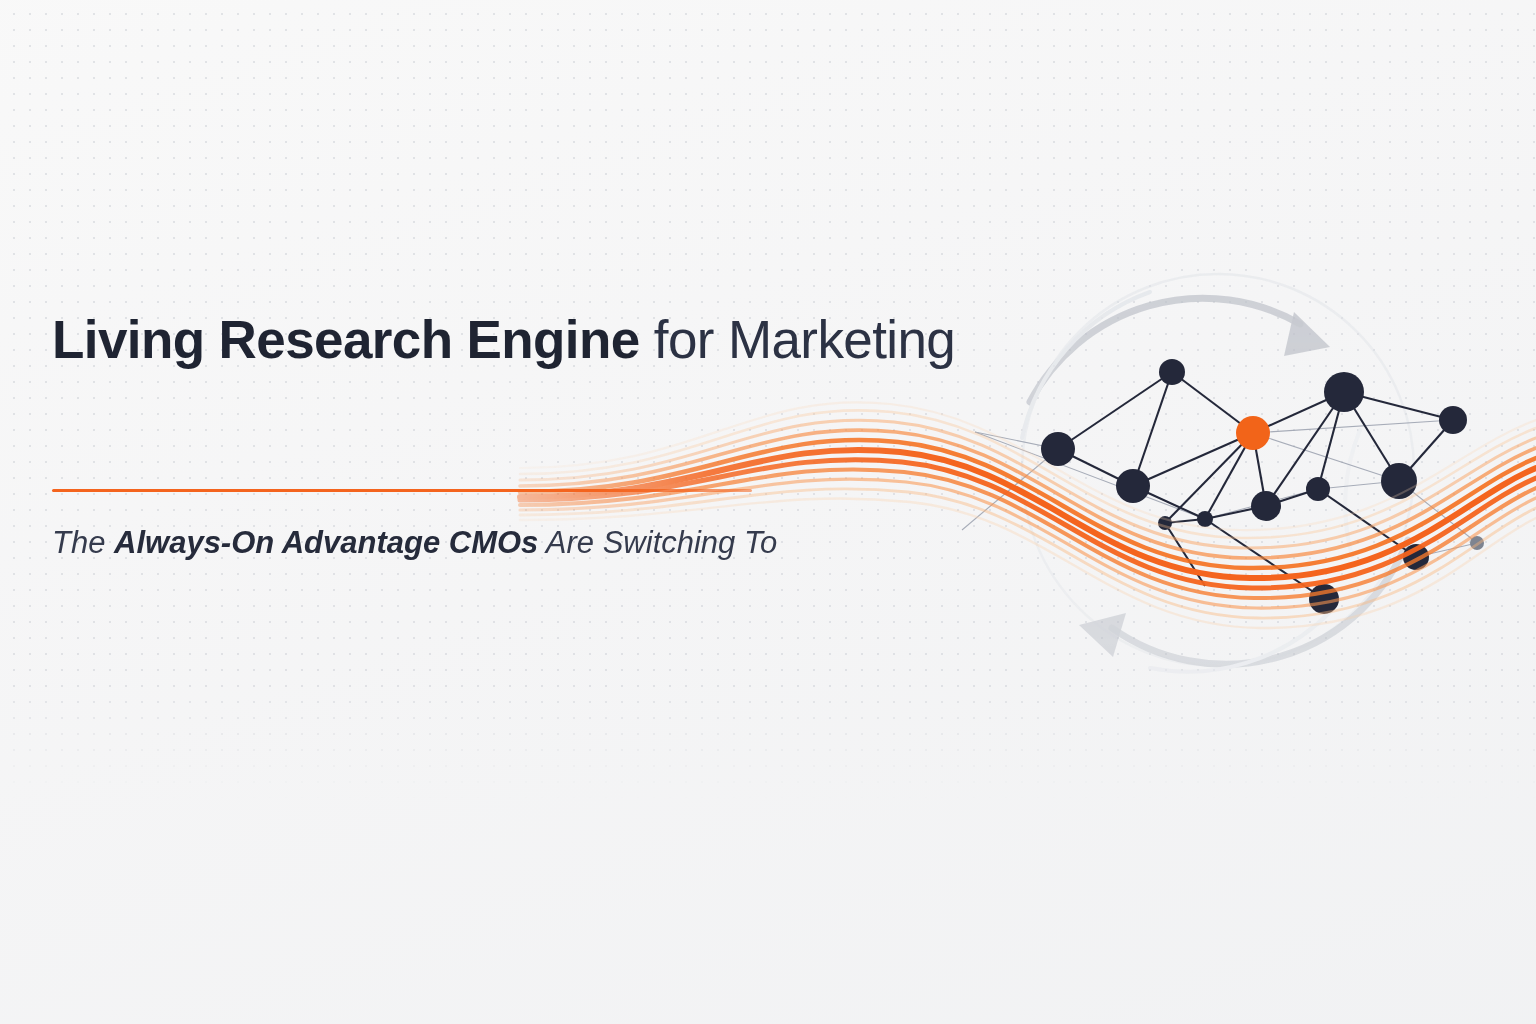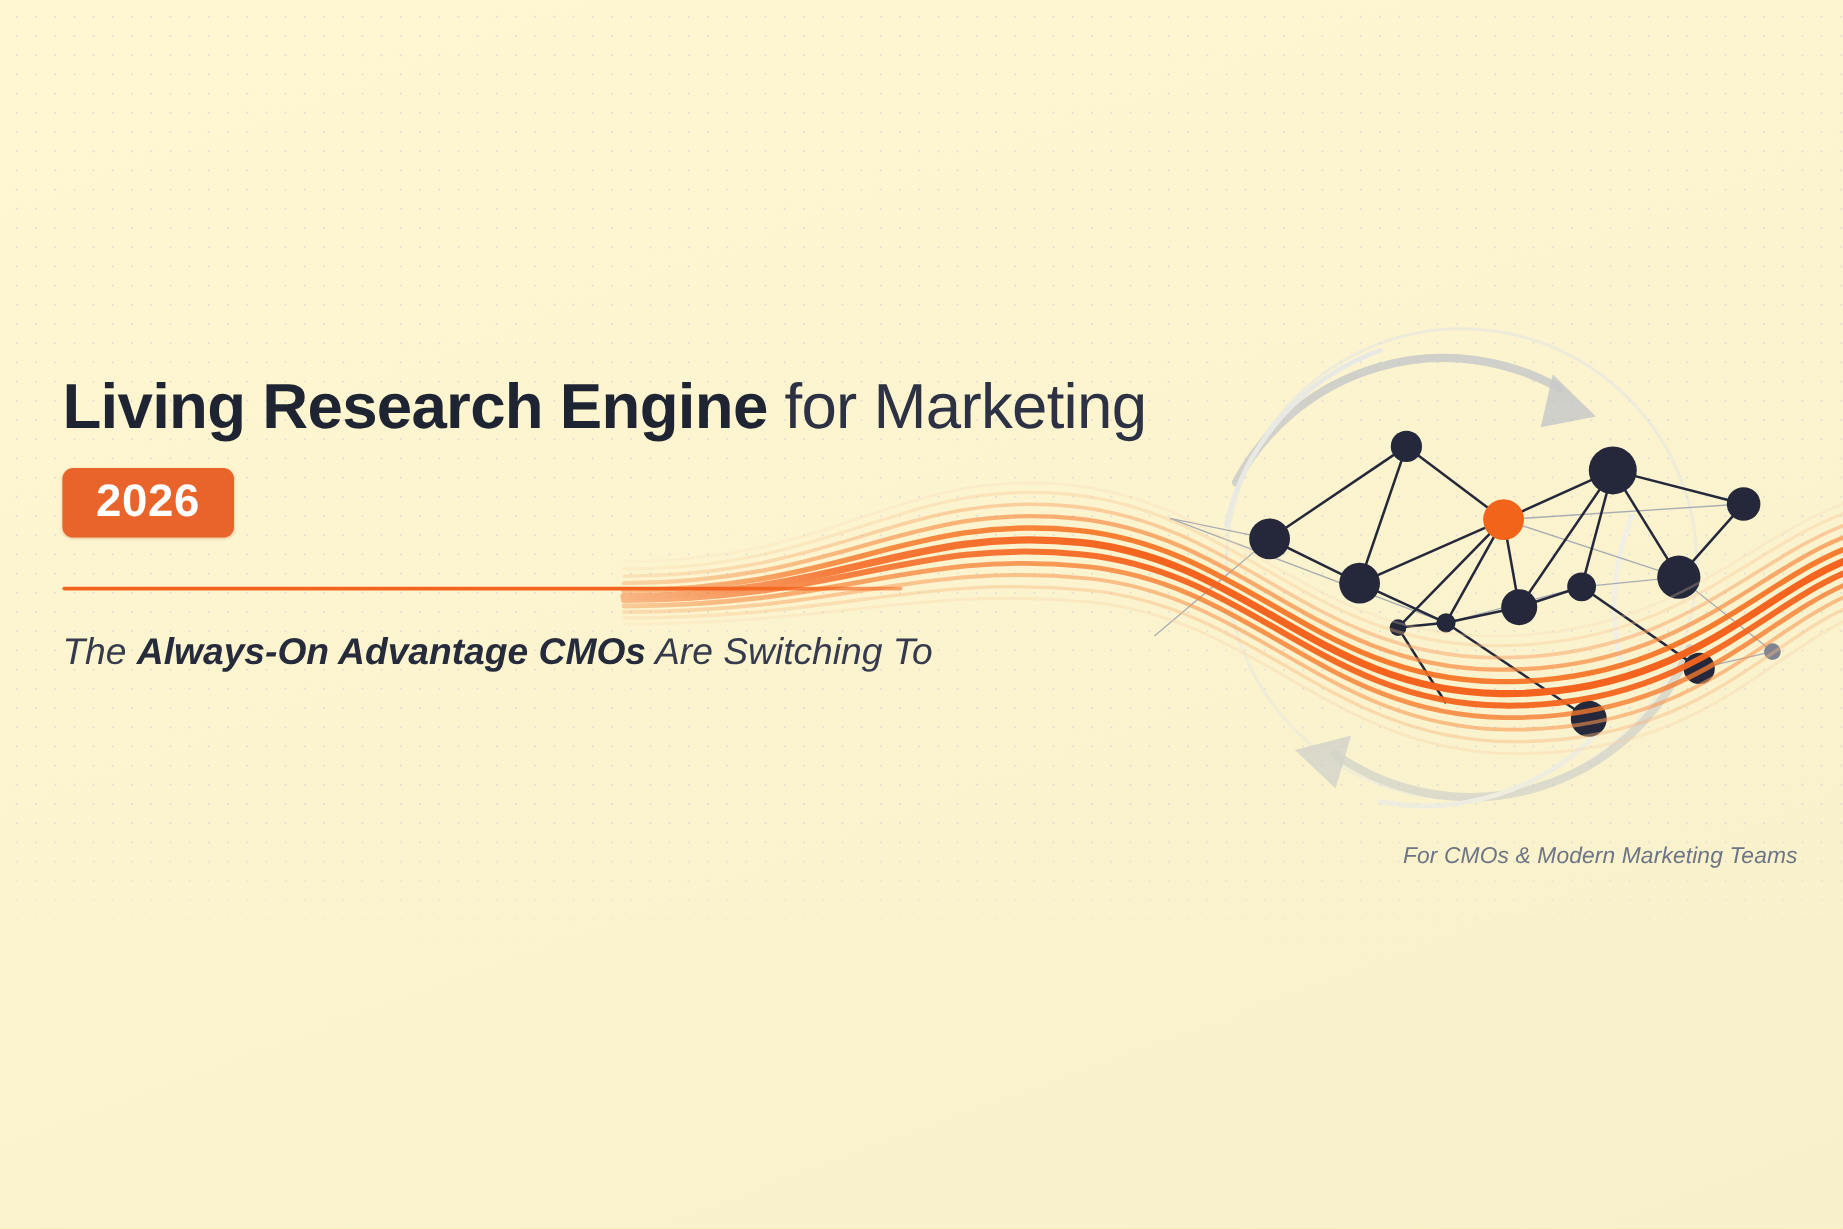--- a/index.html
+++ b/index.html
@@ -9,21 +9,21 @@
   }
   body {
     font-family: "Liberation Sans", sans-serif;
   }
 
   #slide {
     position: relative;
     width: 1536px;
     height: 1024px;
     overflow: hidden;
-    background: #fde047;
+    background: #e5e5e5;
   }
 
   
   #dot-grid {
     position: absolute;
     left: 0; top: 0;
     width: 1536px;
     height: 800px;
     background-image: radial-gradient(#cfd2d8 1px, transparent 1.2px);
     background-size: 16px 16px;
@@ -253,24 +253,22 @@
       <path d="M 520,474 C 700,474 752,398 892,412 C 1032,426 1092,536 1242,538 C 1392,540 1452,460 1536,428" stroke="#fcc08c" stroke-width="2.6" opacity=".34"></path>
       <path d="M 520,520 C 700,520 770,488 910,502 C 1050,516 1110,626 1260,628 C 1410,630 1470,550 1536,518" stroke="#fdcda2" stroke-width="2.4" opacity=".3"></path>
       <path d="M 520,468 C 700,468 750,390 890,404 C 1030,418 1090,528 1240,530 C 1390,532 1450,452 1536,420" stroke="#fdd6b2" stroke-width="2.2" opacity=".26"></path>
     </g>
   </svg>
 
   <div id="text-block">
     <h1 id="headline">
       <span class="hl-strong">Living Research Engine</span><span class="hl-light"> for Marketing</span>
     </h1>
-    <span id="year-badge">2026</span>
   </div>
 
   <div id="divider"></div>
 
   <p id="subtitle">
     <span>The </span><span class="st-strong">Always-On Advantage CMOs</span><span> Are Switching To</span>
   </p>
 
-  <p id="audience-note">For CMOs &amp; Modern Marketing Teams</p>
 
 </div>
 
 </body></html>

